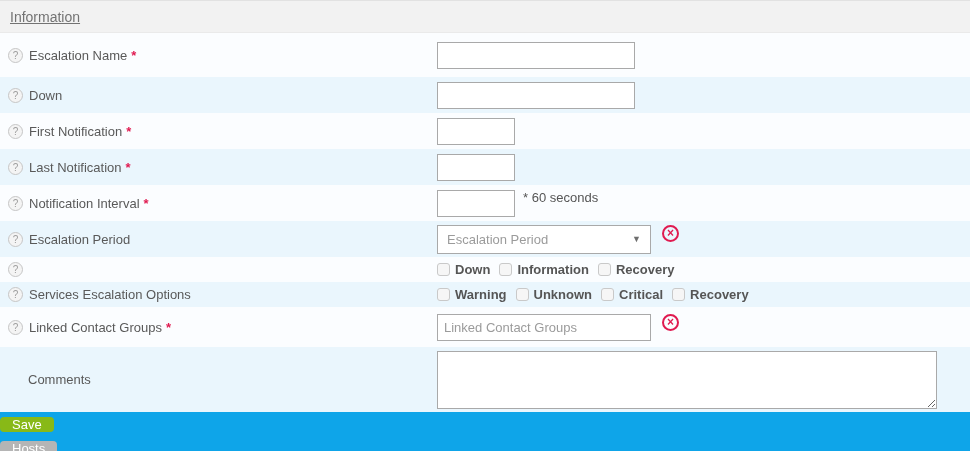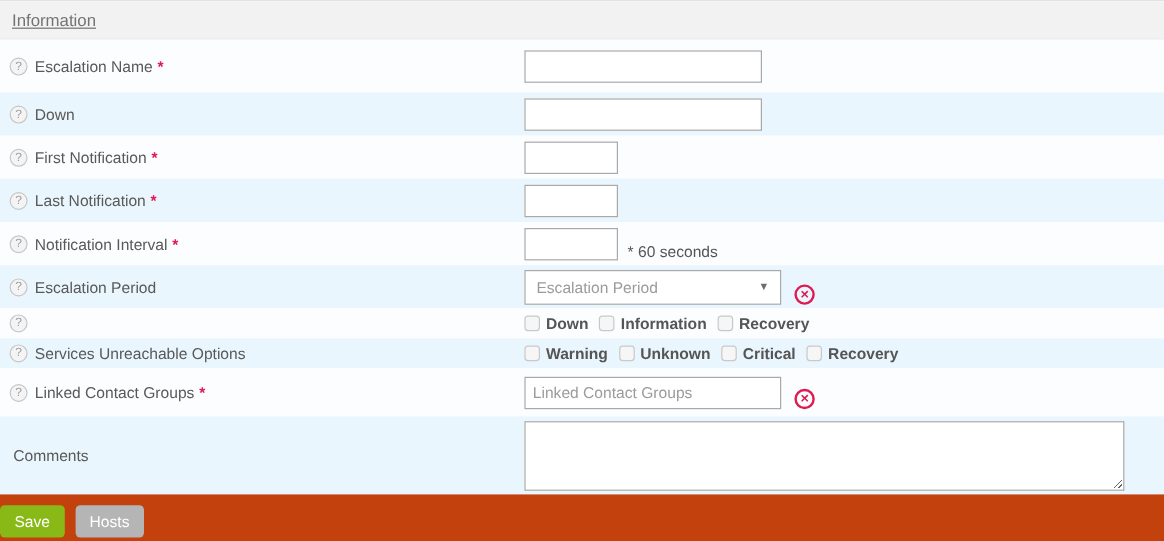--- a/index.html
+++ b/index.html
@@ -14,29 +14,29 @@
   }
   .header-title { color:#737373; font-size:14px;text-decoration:underline; }
   .row { display:flex; align-items:center; width:100%; }
   .row.light { background:#fbfdff; }
   .row.blue  { background:#eaf6fd; }
   .h44{height:44px} .h36{height:36px} .h25{height:25px} .h40{height:40px} .h65{height:65px}
   .label-cell {
     width:437px; min-width:437px; display:flex; align-items:center;
     padding-left:8px; color:#595959; font-size:13px;
   }
-  .label-cell.no-icon { padding-left:11px; }
+  .label-cell.no-icon { padding-left:28px; }
   .help {
     width:15px; height:15px; min-width:15px; border-radius:50%;
     border:1px solid #c6c6c6; background:#f4f4f4; color:#9d9d9d;
     font-size:10px; line-height:13px; text-align:center; margin-right:6px;
     cursor:pointer;
   }
   .req { color:#e01a50; margin-left:4px; font-weight:bold; }
-  .value-cell { display:flex; align-items:flex-end; font-size:13px; color:#555; }
+  .value-cell { display:flex; align-items:flex-start; font-size:13px; color:#555; }
   input.text {
     height:27px; border:1px solid #a9a9a9; background:#fff;
     padding:0 6px; font-size:13px; color:#555; outline:none;
   }
   input.text::placeholder { color:#9b9b9b; }
   .w-lg { width:198px; } .w-sm { width:78px; } .w-md { width:214px; }
   .suffix { margin-left:8px; color:#555; }
   .select {
     width:214px; height:29px; border:1px solid #a9a9a9; background:#fff;
     display:flex; align-items:center; justify-content:space-between;
@@ -54,22 +54,22 @@
   .cb {
     width:13px; height:13px; min-width:13px; border:1px solid #c9c9c9;
     background:#f6f6f6; border-radius:3px; margin-right:5px;
   }
   textarea.comments {
     width:500px; height:58px; border:1px solid #a9a9a9; background:#fff;
     font-family:"Liberation Sans", sans-serif; font-size:13px; color:#555;
     padding:4px 6px; resize:both; outline:none;
   }
   .footer {
-    height:40px; background:#c2410c; display:flex; align-items:flex-start;
-    justify-content:flex-start; padding:9px 54px 0 0; gap:9px;
+    height:40px; background:#0ea5e9; display:flex; align-items:flex-start;
+    justify-content:center; padding:9px 54px 0 0; gap:9px;flex-direction:column;
   }
   .btn {
     border:none; border-radius:4px; color:#fff; font-size:13px;
     height:27px; padding:0 12px; cursor:pointer;
     font-family:"Liberation Sans", sans-serif;
   }
   .btn-save  { background:#88b917; }
   .btn-reset { background:#b5b5b5; }
 </style>
 </head>
@@ -166,21 +166,21 @@
       <span class="cb-item">
         <span class="cb"></span>
         <span>Recovery</span>
       </span>
     </div>
   </div>
 
   <div class="row blue h25">
     <div class="label-cell">
       <span class="help">?</span>
-      <span>Services Unreachable Options</span>
+      <span>Services Escalation Options</span>
     </div>
     <div class="value-cell">
       <span class="cb-item">
         <span class="cb"></span>
         <span>Warning</span>
       </span>
       <span class="cb-item">
         <span class="cb"></span>
         <span>Unknown</span>
       </span>

